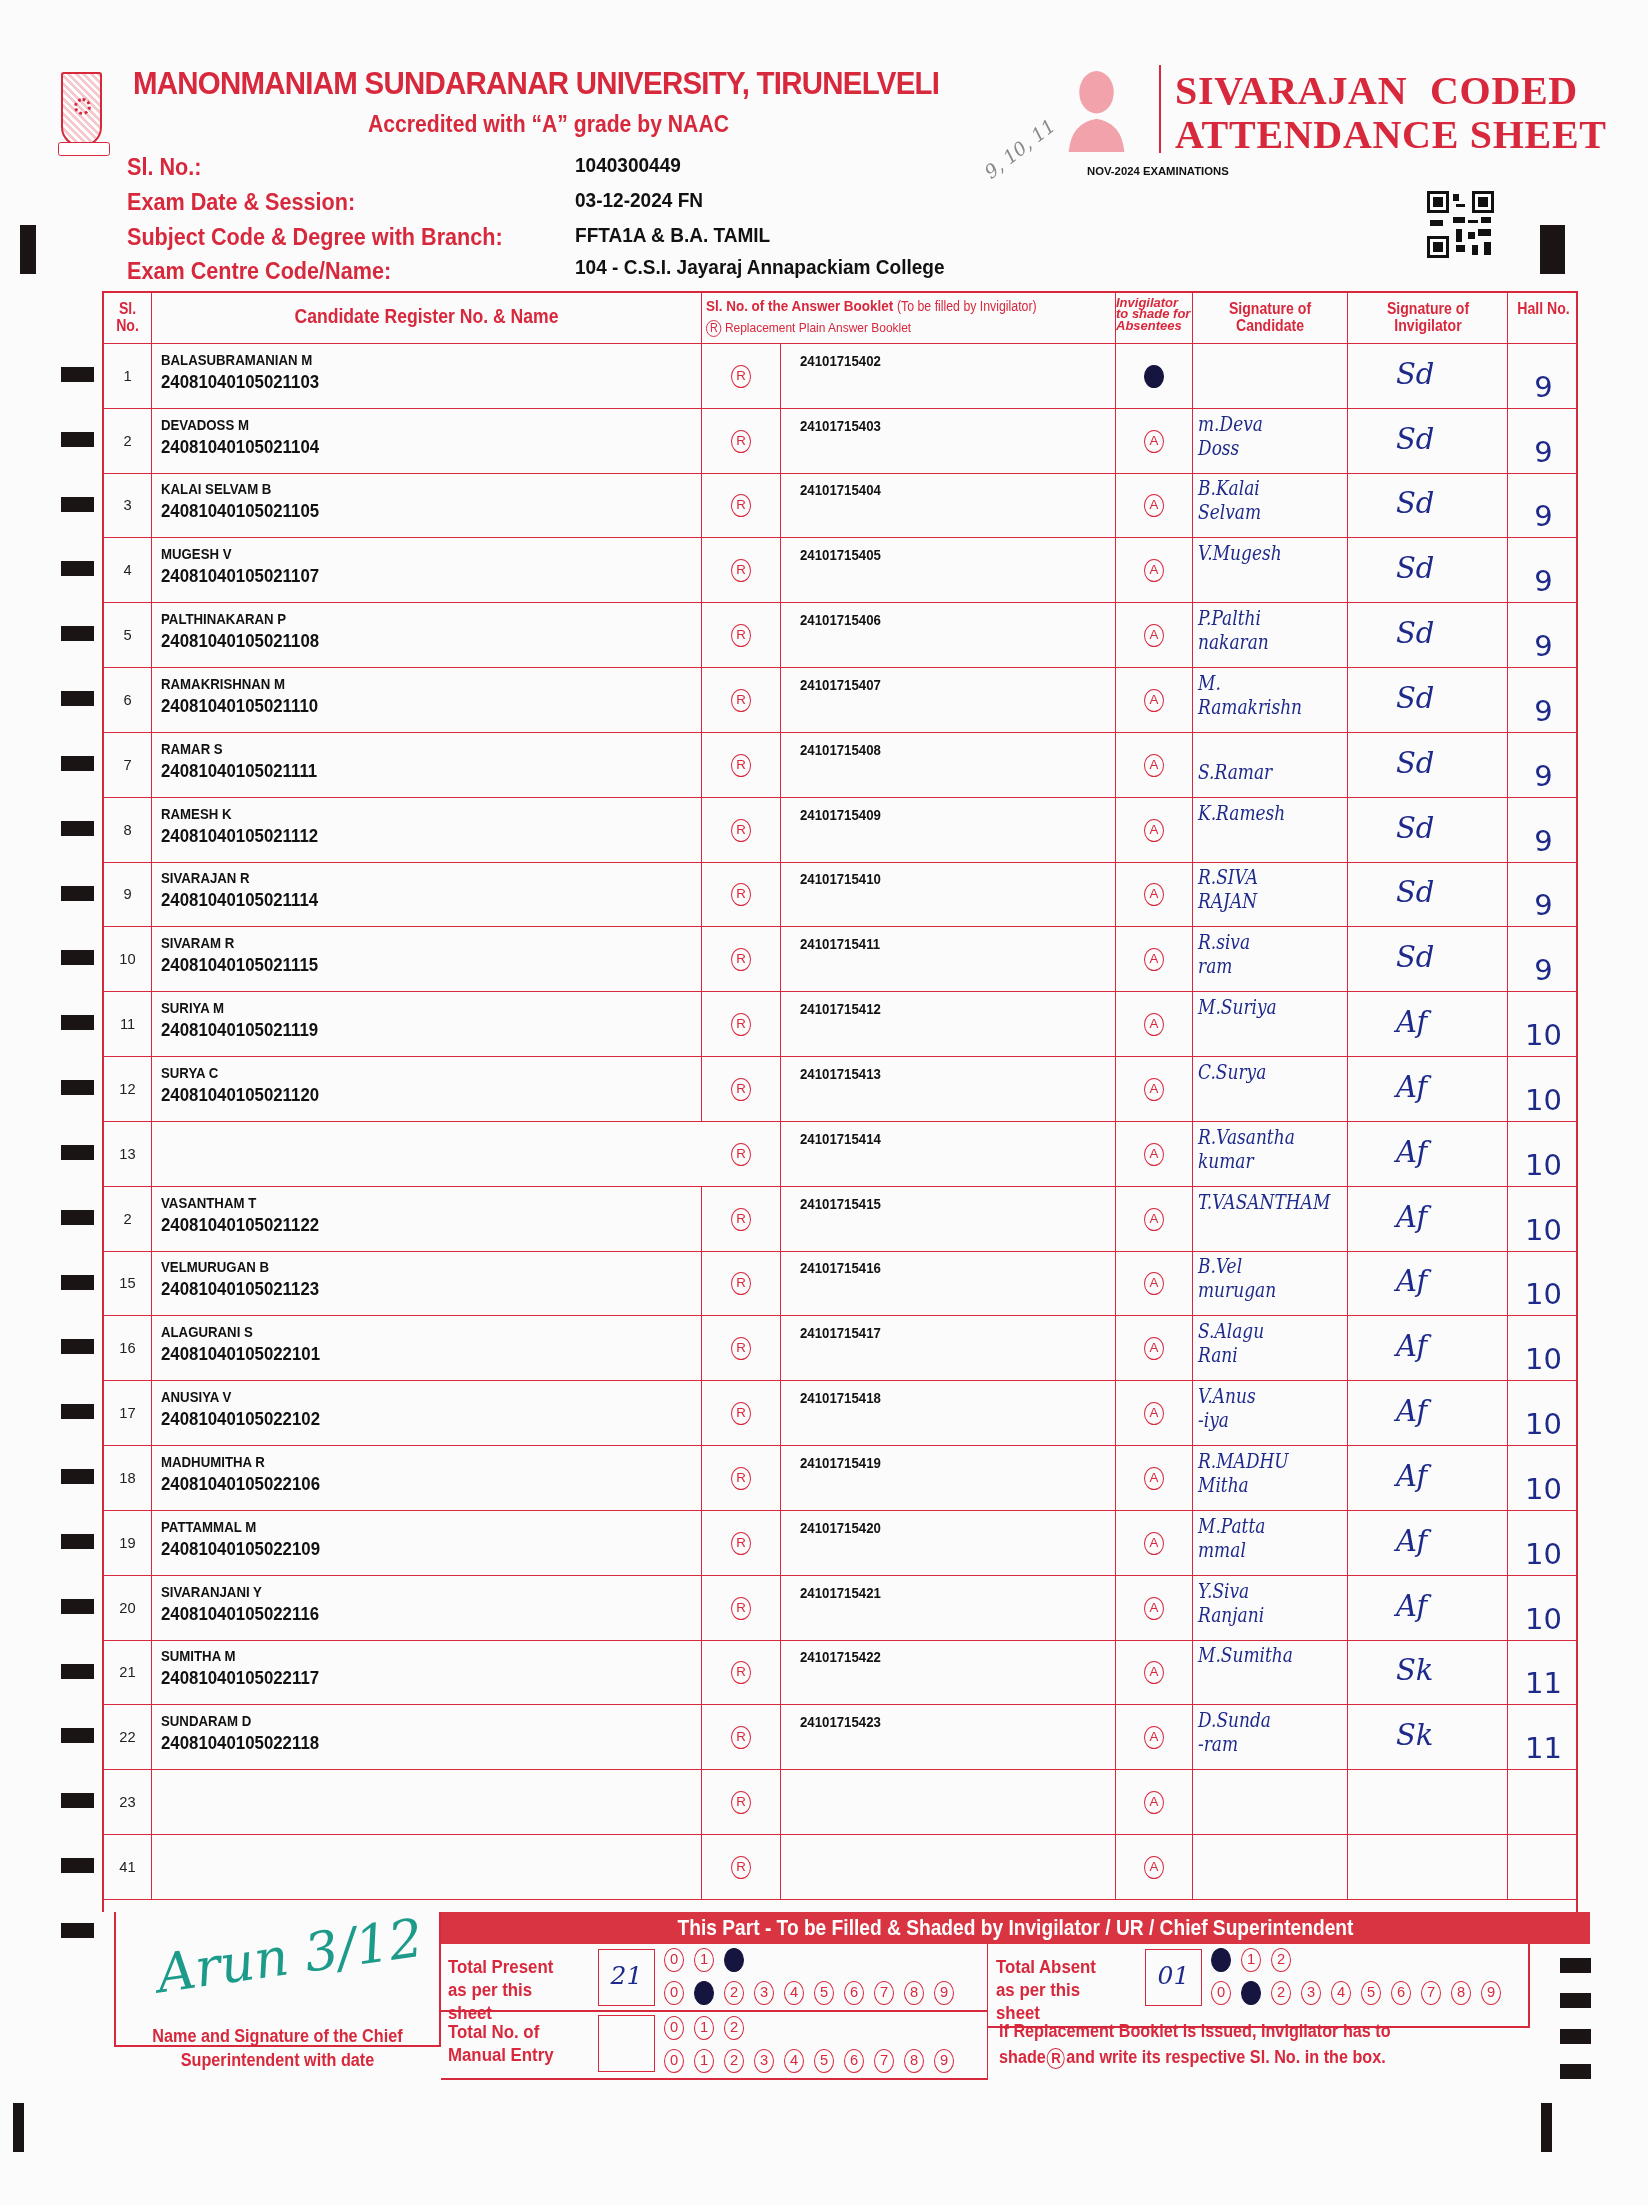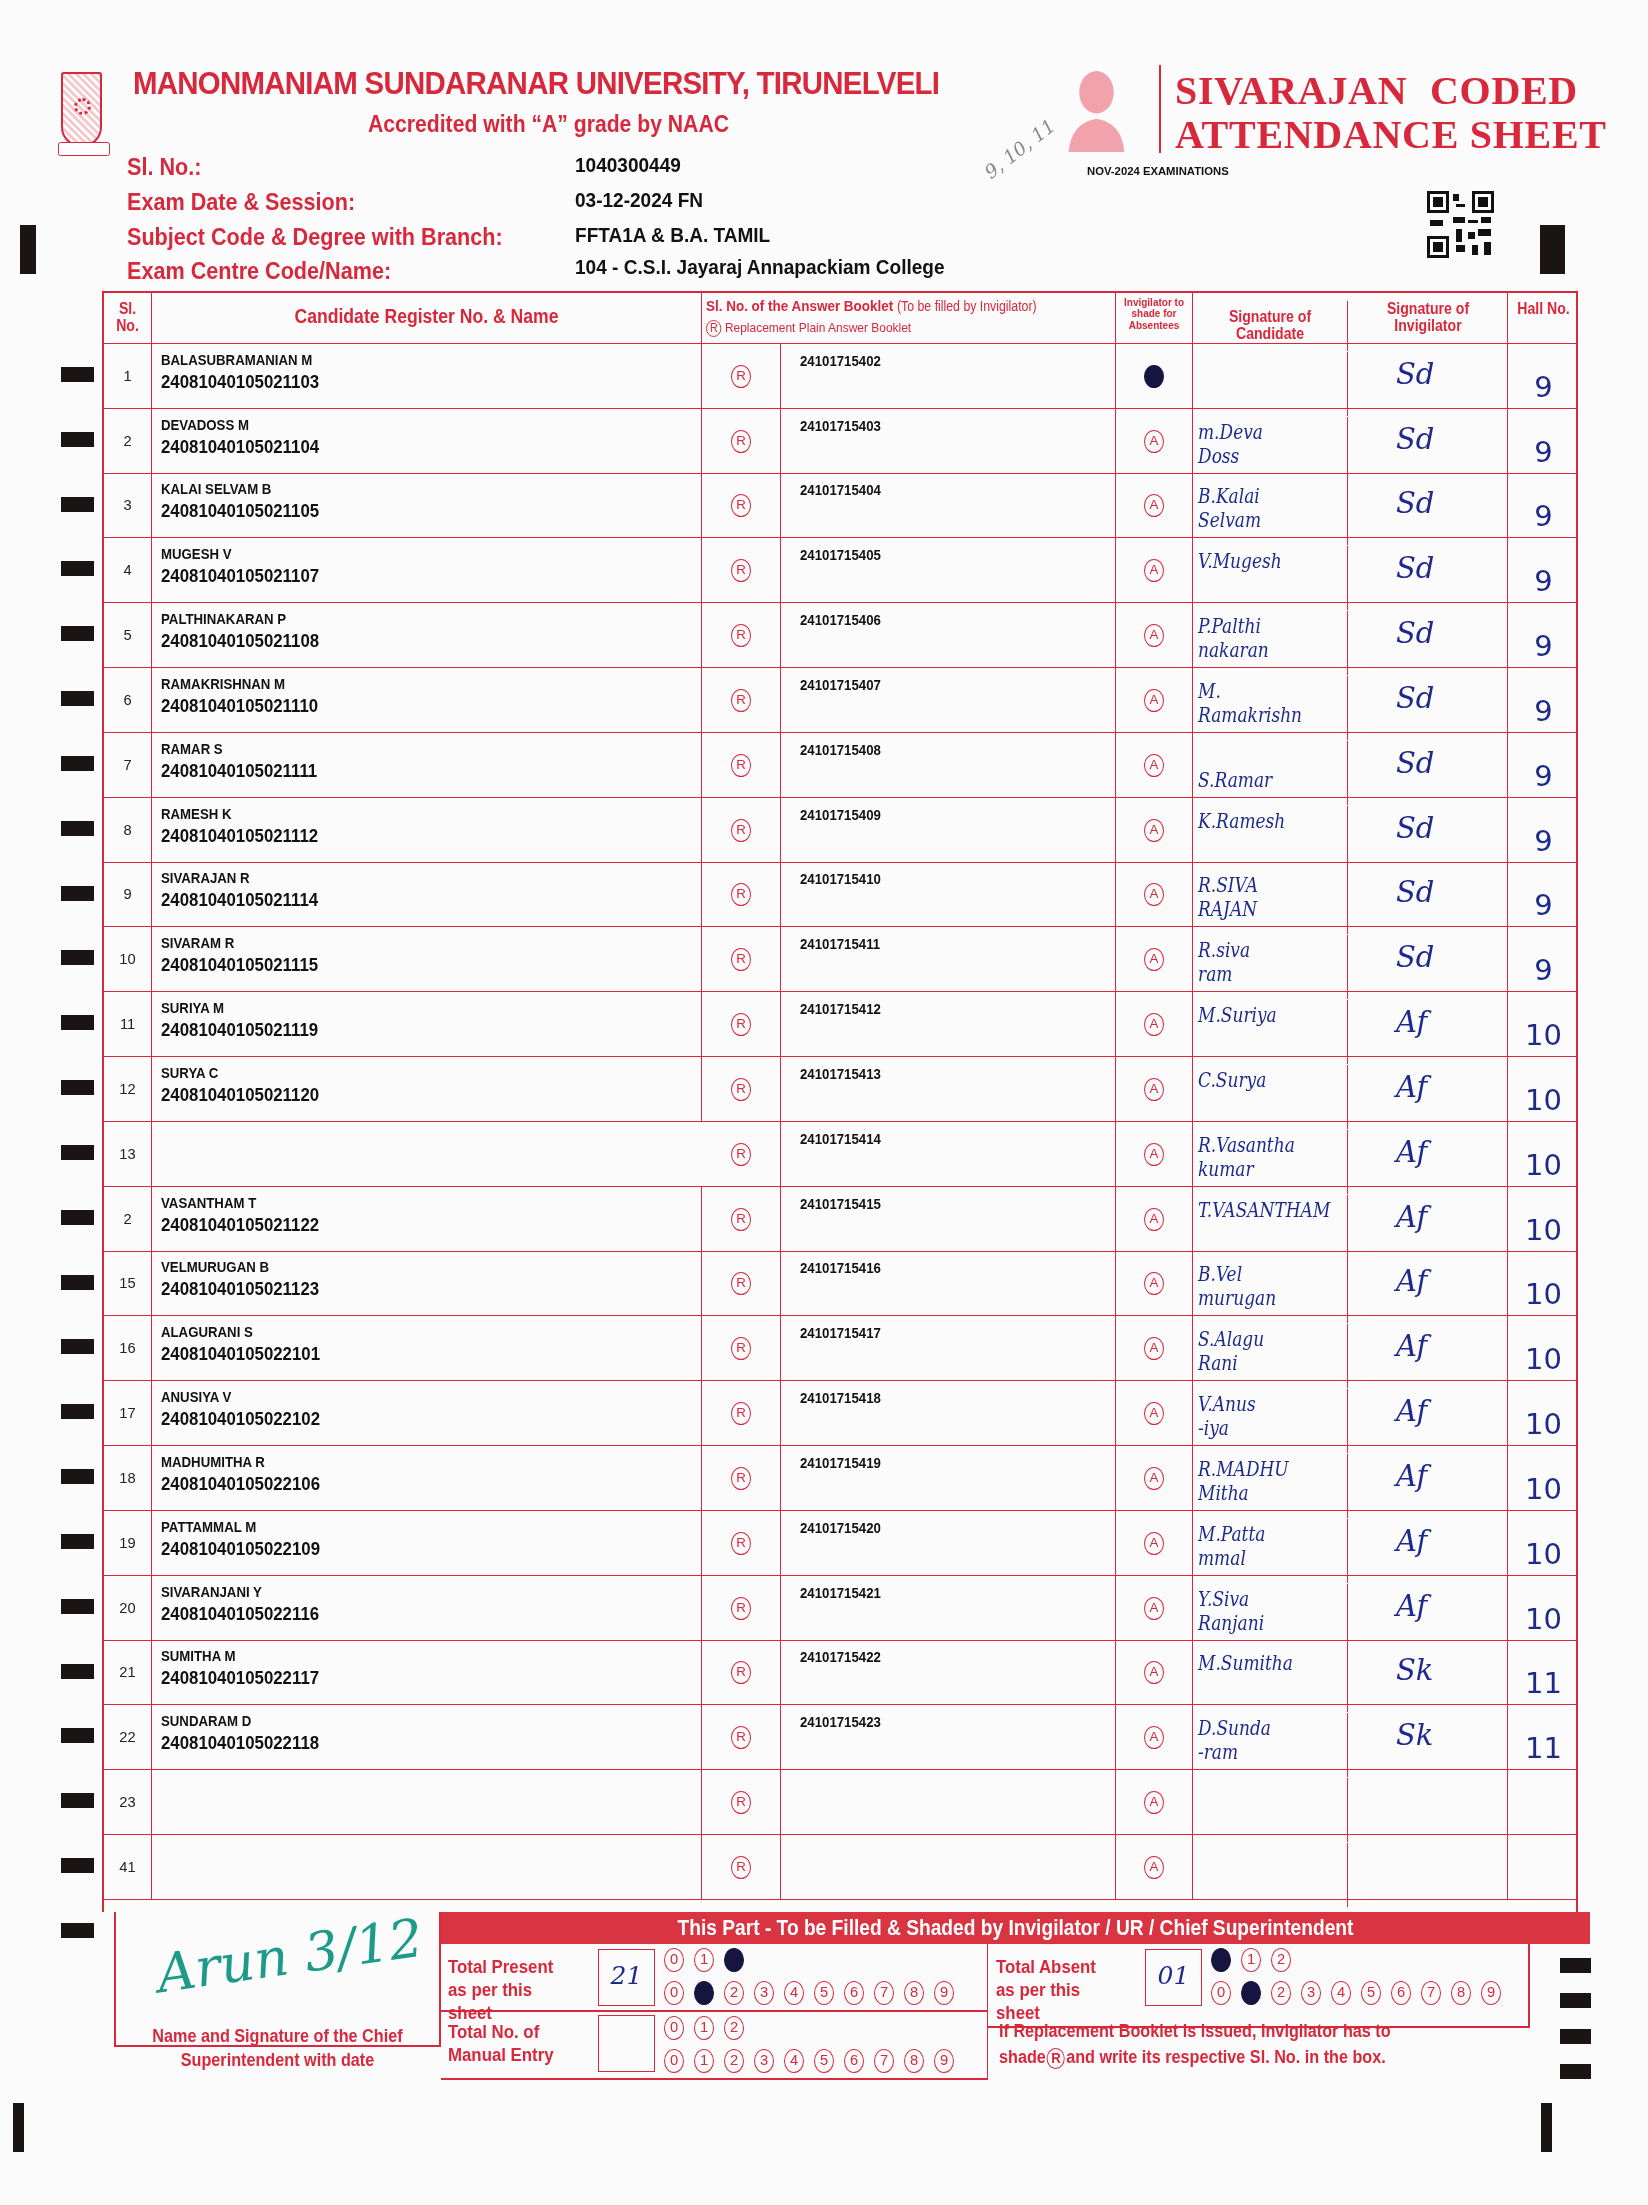--- a/index.html
+++ b/index.html
@@ -30,26 +30,26 @@
   
   .table-wrap { left: 102px; top: 291px; width: 1476px; height: 1621px; border: 2px solid #d8283c; border-bottom: none; }
   .row, .head-row { position: absolute; left: 0; width: 100%; border-bottom: 1.3px solid #d8283c; }
   .head-row { top: 0; height: 51px; }
   .cell { position: absolute; top: 0; height: 100%; border-right: 1.3px solid #d8283c; }
   .c-sl   { left: 0;    width: 48px; }
   .c-name { left: 48px; width: 550px; }
   .c-r    { left: 598px; width: 79px; }
   .c-bk   { left: 676px; width: 336px; }
   .c-ab   { left: 1012px; width: 77px; }
-  .c-sc   { left: 1089px; width: 155px; margin-top: 8px; }
+  .c-sc   { left: 1089px; width: 155px; }
   .c-si   { left: 1245px; width: 159px; }
   .c-hl   { left: 1403px; width: 73px; border-right: none; }
   .head-row .c-r { width: 414px; }
   .hdr { color: #d8283c; font-weight: bold; text-align: center; font-size: 16px; line-height: 17.3px; transform: scaleX(0.88); }
-  .hdr-small { color: #d8283c; font-weight: bold; text-align: center; font-size: 10px; line-height: 11.3px; }
+  .hdr-small { color: #d8283c; font-weight: bold; font-size: 13px; line-height: 11.3px; font-style: italic; }
   .bk-head1 { position:absolute; left: 4px; top: 4px; white-space: nowrap; font-size: 15.3px; color: #d8283c; font-weight: bold; transform: scaleX(0.88); transform-origin: left; }
   .bk-head1 span { font-weight: normal; font-size: 14px; }
   .bk-head2 { position:absolute; left: 4px; top: 27px; white-space: nowrap; font-size: 13.3px; color: #d8283c; transform: scaleX(0.9); transform-origin: left; }
 
   .sl { display: flex; align-items: center; justify-content: center; height: 100%; font-size: 14.7px; color: #222; }
   .nm { position: absolute; left: 9.3px; top: 8px; font-size: 14.7px; font-weight: bold; transform: scaleX(0.9); transform-origin: left; white-space: nowrap; }
   .rg { position: absolute; left: 9.3px; top: 27px; font-size: 18.7px; font-weight: bold; transform: scaleX(0.9); transform-origin: left; white-space: nowrap; }
   .bubble { position: absolute; left: 50%; top: 50%; width: 20px; height: 23px; margin: -11.3px 0 0 -10px; border: 1.3px solid #d8283c; border-radius: 50%; color: #d8283c; font-size: 13.3px; text-align: center; line-height: 20px; }
   .bubble.filled { background: #151540; border-color: #151540; color: #151540; }
   .bk { position: absolute; left: 20px; top: 9.3px; font-size: 14.7px; font-weight: bold; transform: scaleX(0.9); transform-origin: left; }

